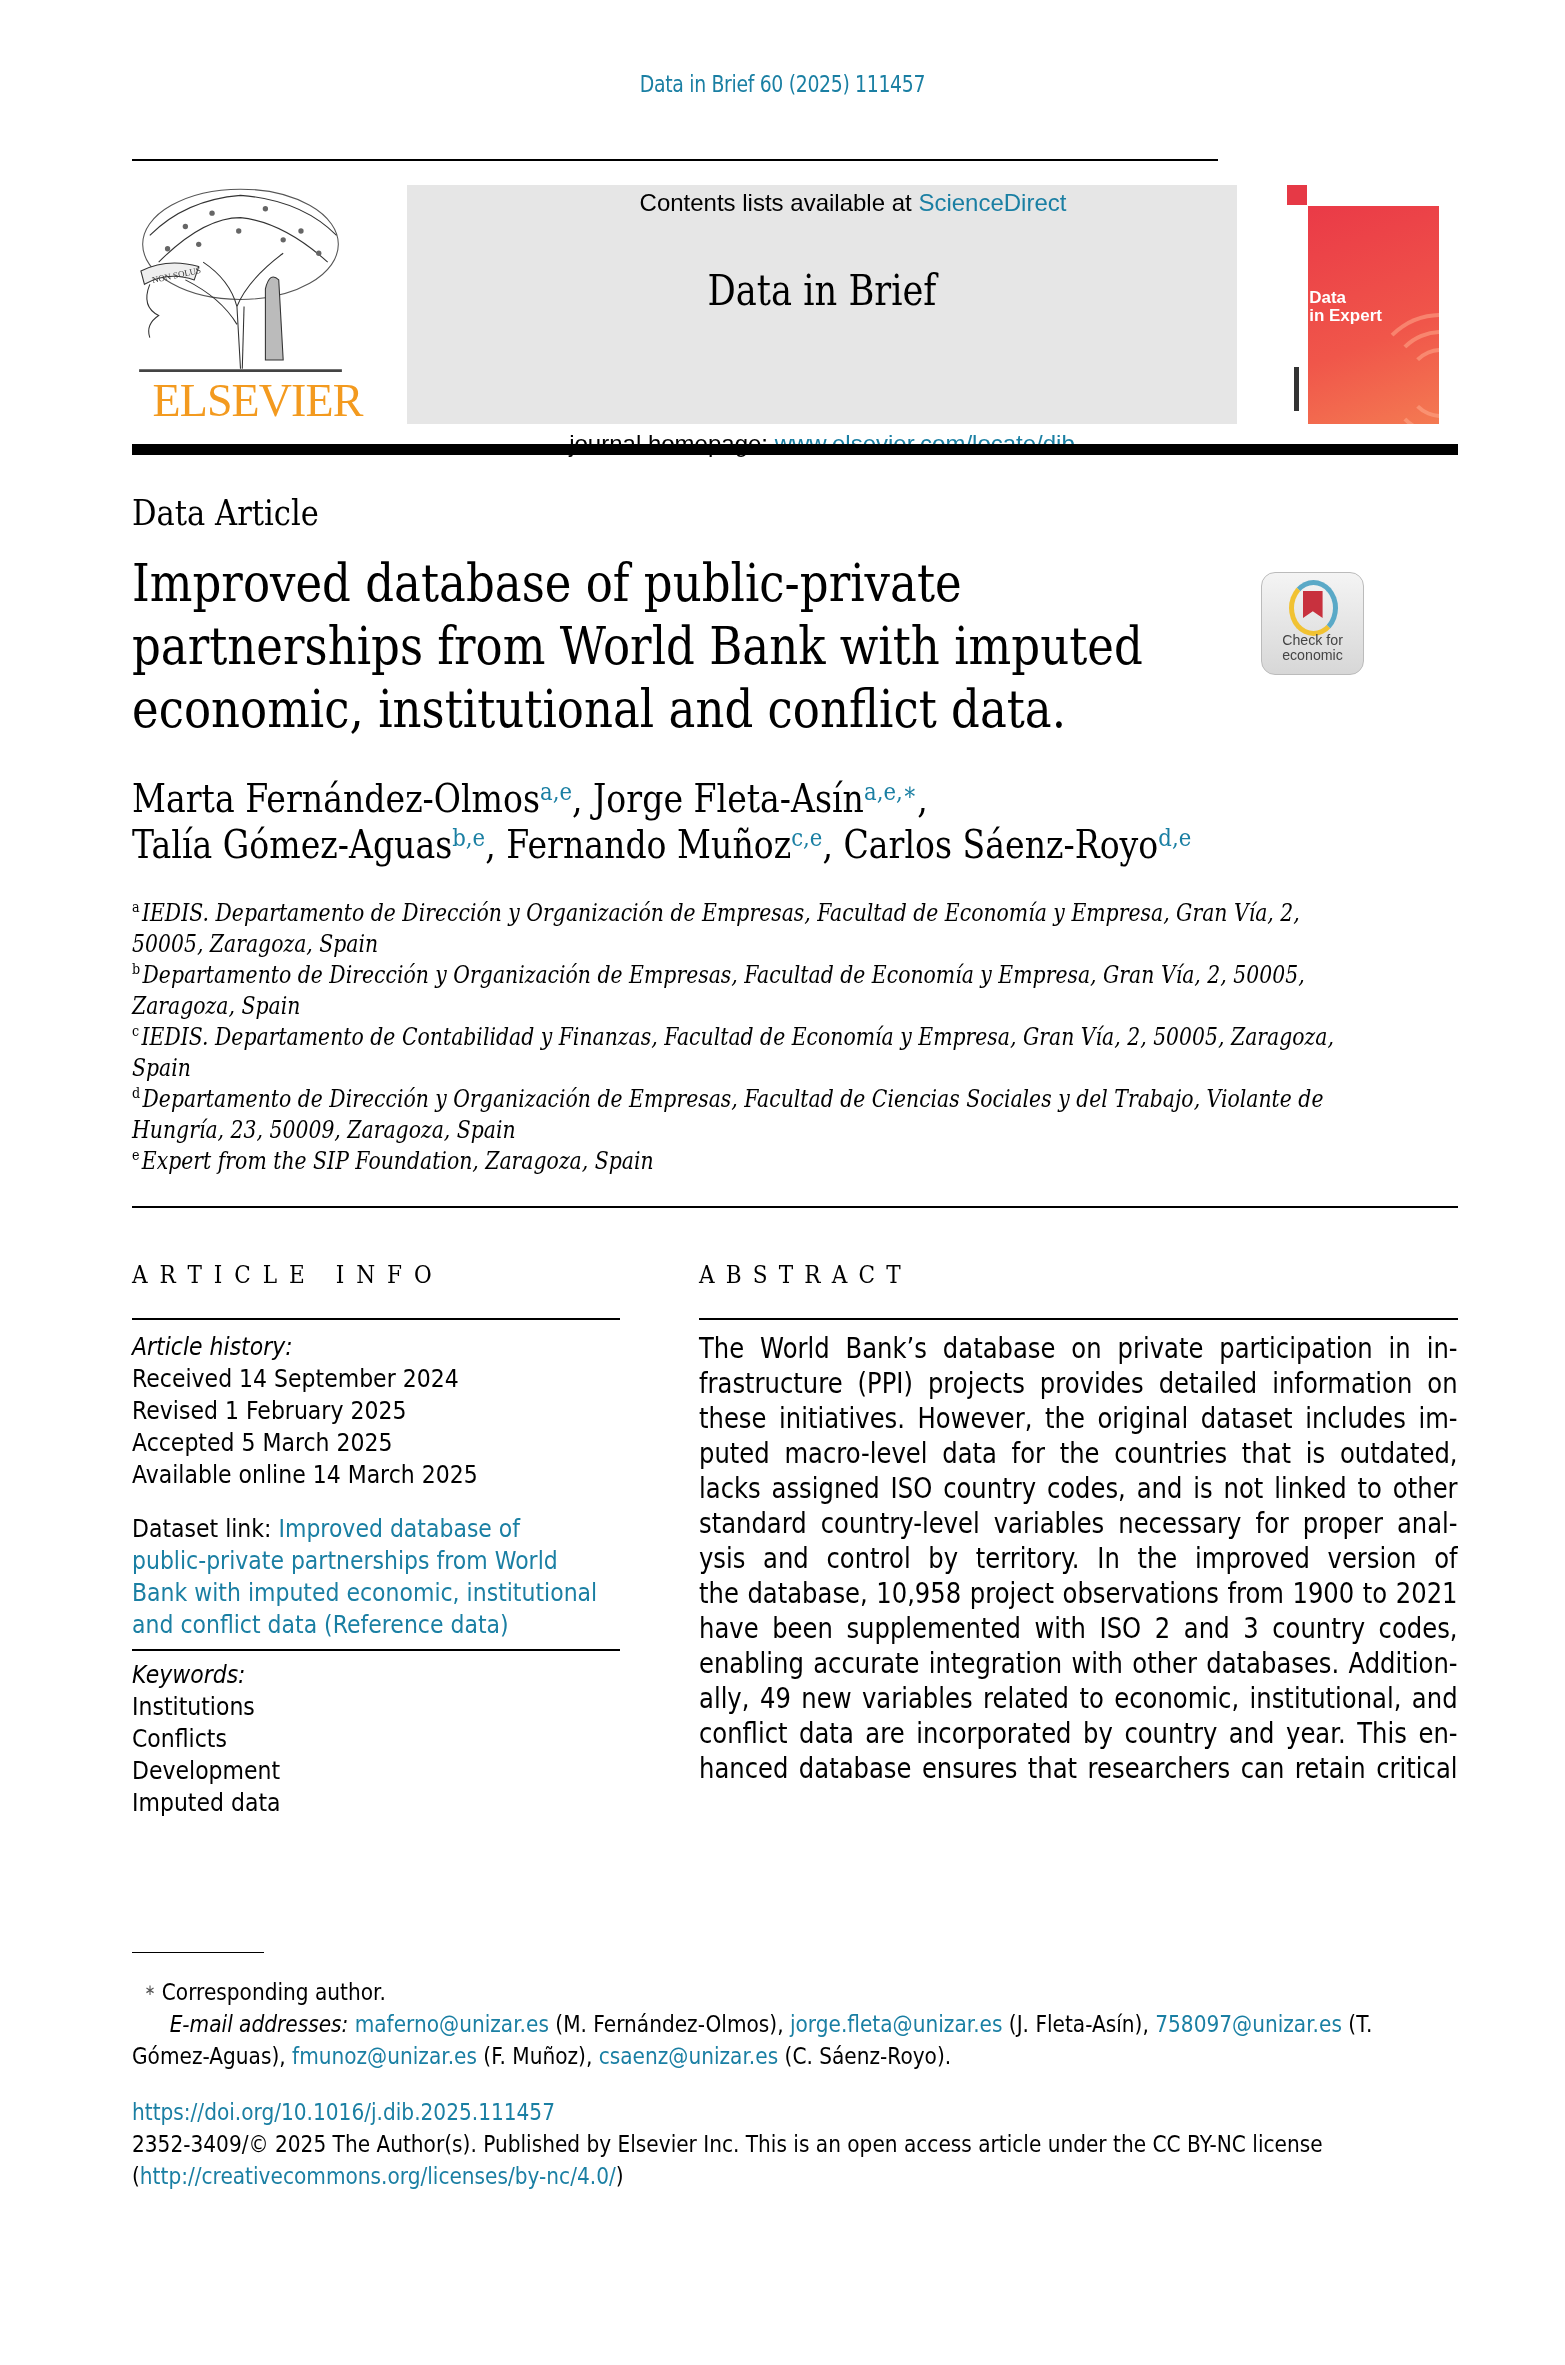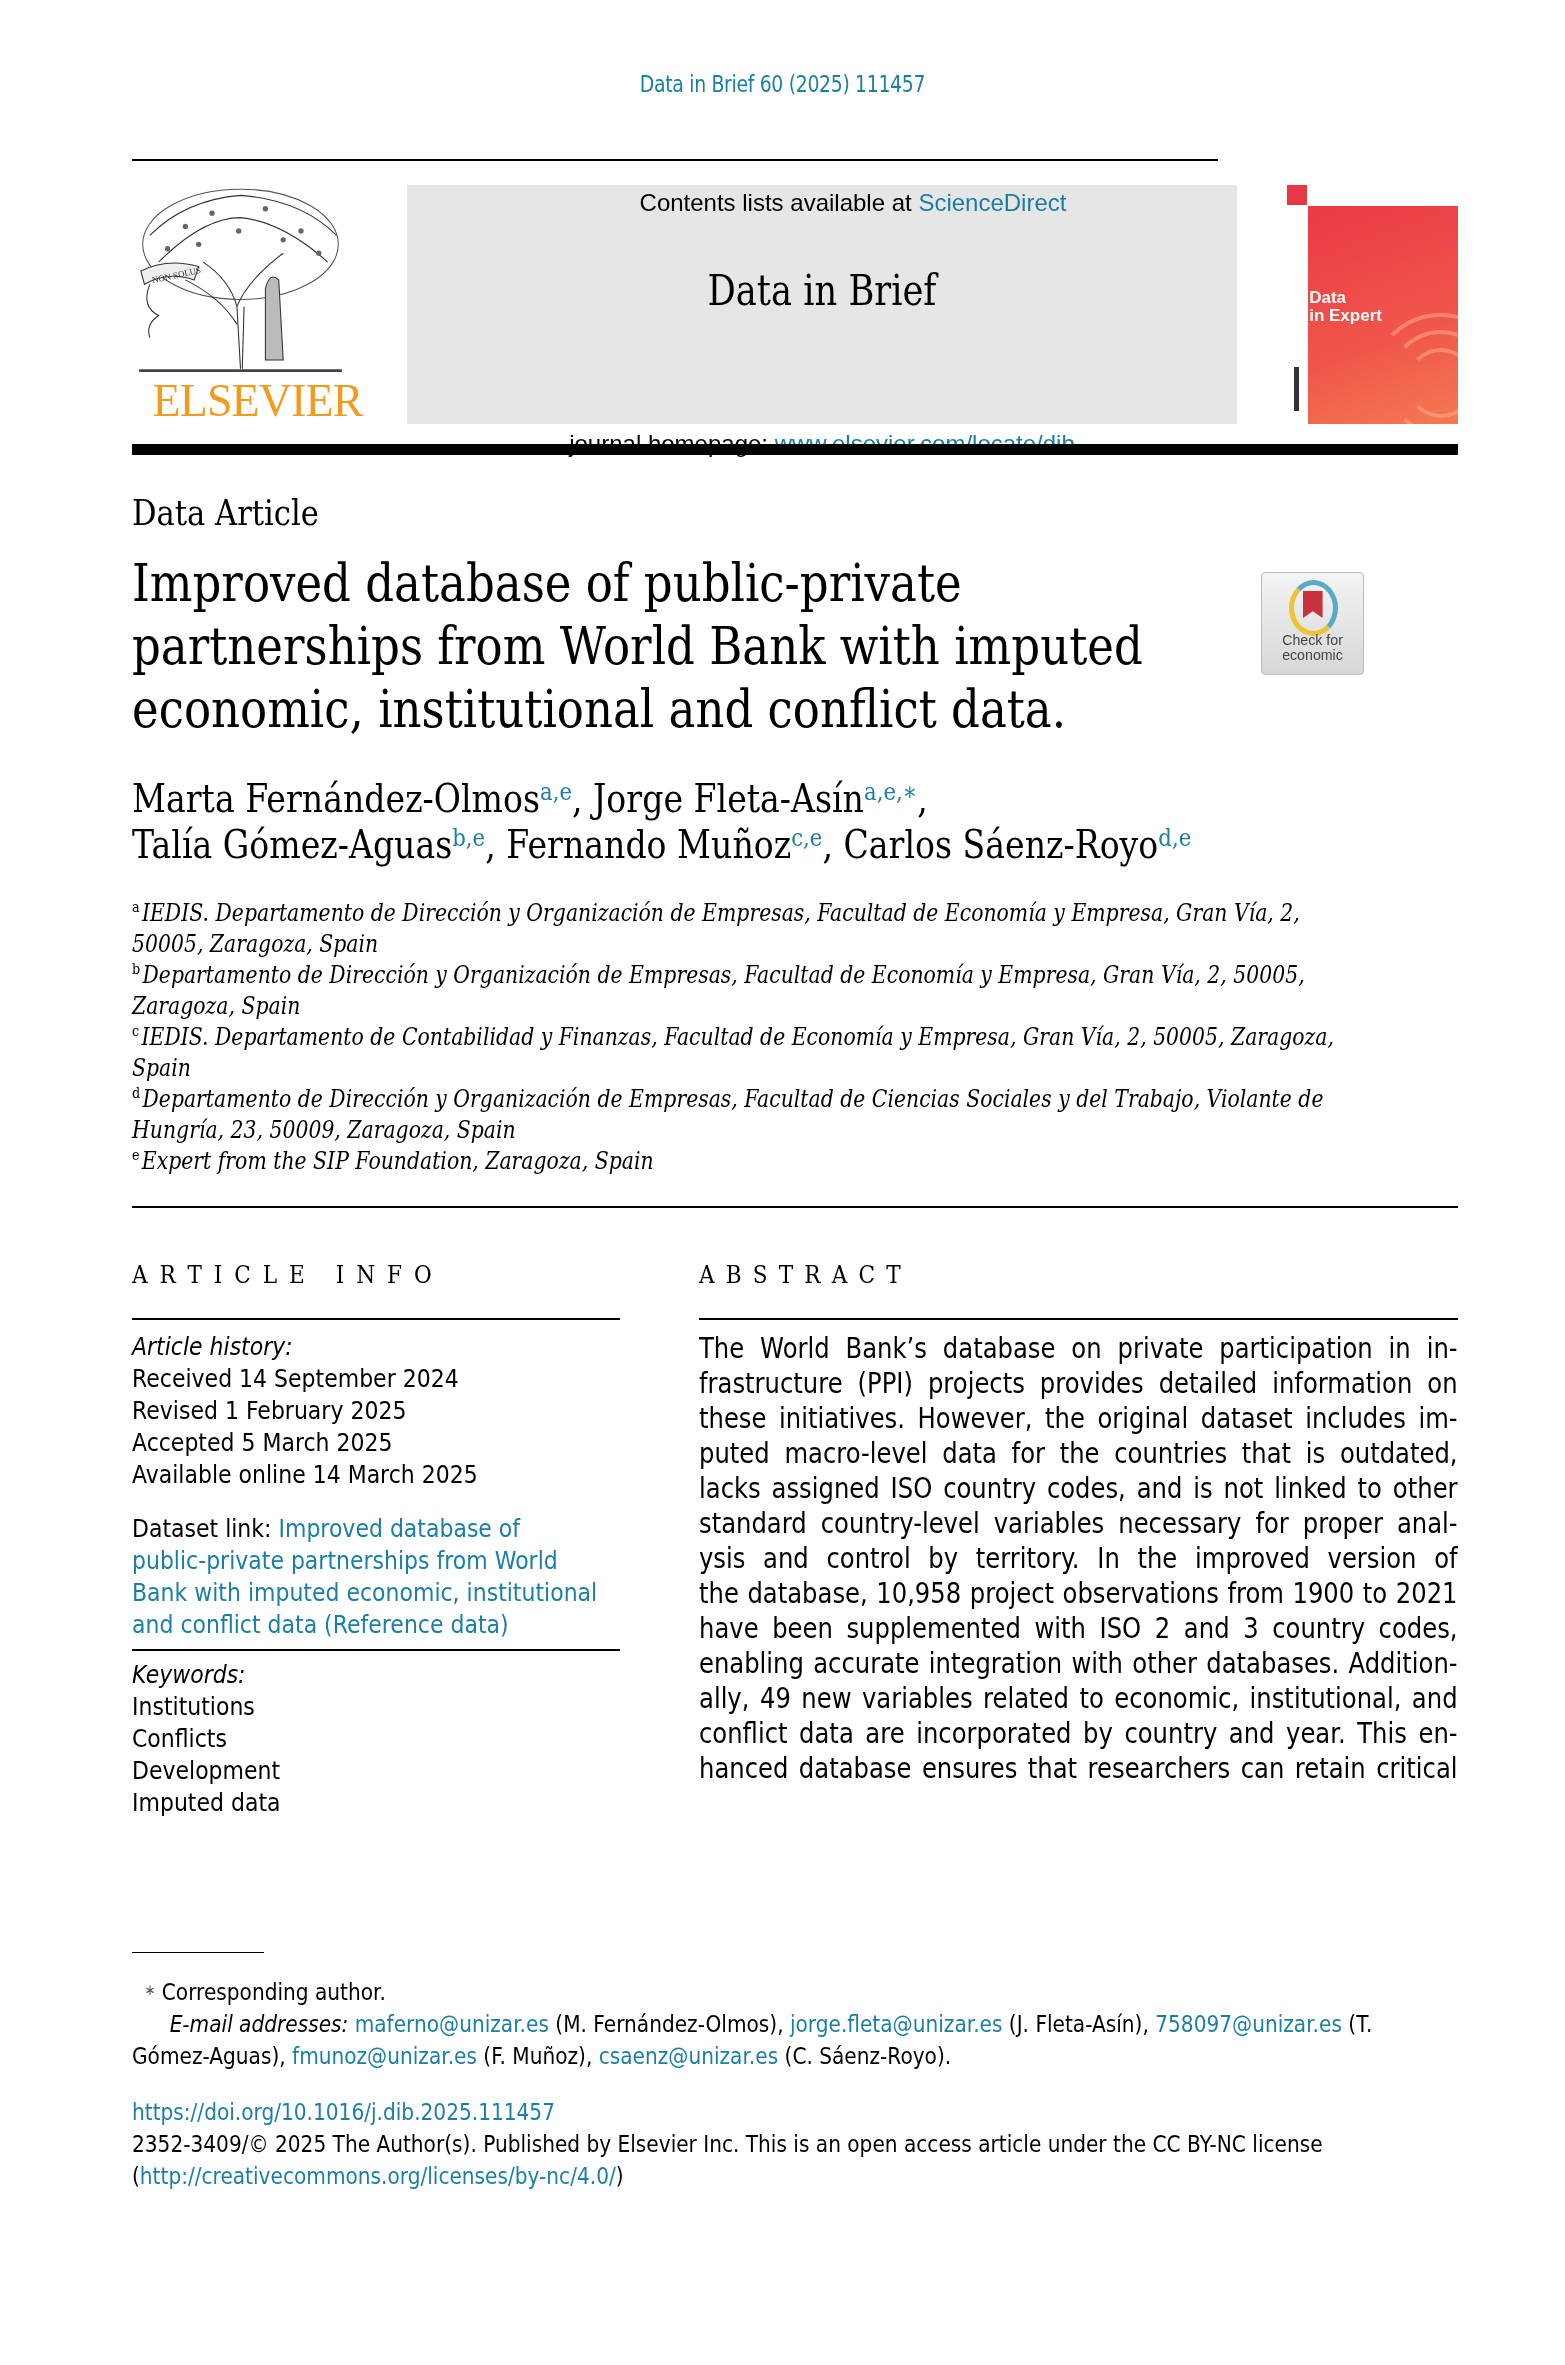--- a/index.html
+++ b/index.html
@@ -19,32 +19,32 @@
   #journal-box { top:185px; left:407px; width:830px; height:239px; background:#e6e6e6; }
   #contents-line { position:absolute; top:3.6px; left:0; width:100%; text-align:center; font-size:24px;
                    font-family:"Liberation Sans", sans-serif;padding-left:31px; }
   #journal-name { position:absolute; top:80px; left:0; width:100%; text-align:center; font-size:43px;
                   font-family:"DejaVu Serif", serif; transform:scaleX(0.82); }
   #homepage-line { position:absolute; top:201px; left:0; width:100%; text-align:center; font-size:24px;
                    font-family:"Liberation Sans", sans-serif;margin-top:44px; }
 
   #cover { top:185px; left:1287px; width:171px; height:239px; }
   #cover-badge { position:absolute; top:0; left:0; width:19.6px; height:19.6px; background:#e63946; }
-  #cover-main { position:absolute; top:21.3px; left:21.3px; width:150px; height:218px;
+  #cover-main { position:absolute; top:21.3px; left:21.3px; width:131px; height:218px;
                 background:linear-gradient(160deg,#ea3a47 0%,#f0564a 60%,#f47a52 100%); overflow:hidden; }
   #cover-title { position:absolute; top:83px; left:0.9px; color:#fff; font-family:"Liberation Sans", sans-serif;
                  font-size:17px; font-weight:bold; line-height:18px; }
   .cover-arc { position:absolute; border-radius:50%; border:4.4px solid rgba(255,170,140,0.55); border-left-color:transparent; }
   #cover-side { position:absolute; top:182px; left:7.1px; width:5.3px; height:44px; background:#333; }
 
   #heavy-rule { top:444px; left:132px; width:1326px; height:10.7px; background:#000; }
 
   #article-type { top:492px; left:132px; font-size:36px; transform:scaleX(0.85); transform-origin:left; }
   #title { top:551px; left:132px; width:1227px; font-size:53px; line-height:63px; transform:scaleX(0.85); transform-origin:left; }
-  #check-updates { top:572px; left:1261px; width:101px; height:101px; border:0.9px solid #bbb; border-radius:4px;
+  #check-updates { top:572px; left:1261px; width:101px; height:101px; border:0.9px solid #bbb; border-radius:14px;
                    background:linear-gradient(#f4f4f4,#d7d7d7); }
   #cu-ring { position:absolute; top:7.1px; left:27px; width:39px; height:46px; border-radius:50%;
              border:5.3px solid #5aa9c7; border-left-color:#f1c232; border-bottom-color:#f1c232; }
   #cu-bookmark { position:absolute; top:18px; left:41px; width:19.6px; height:27px; background:#c8313e;
                  clip-path:polygon(0 0,100% 0,100% 100%,50% 75%,0 100%); }
   #cu-text { position:absolute; top:60px; left:0; width:100%; text-align:center; font-family:"Liberation Sans", sans-serif;
              font-size:14.2px; line-height:15px; color:#444; }
 
   #authors { top:776px; left:132px; width:1289px; font-size:39px; line-height:46px; transform:scaleX(0.85); transform-origin:left; }
   #authors sup { font-size:25px; color:#1a7fa3; vertical-align:12.4px; line-height:0; }

